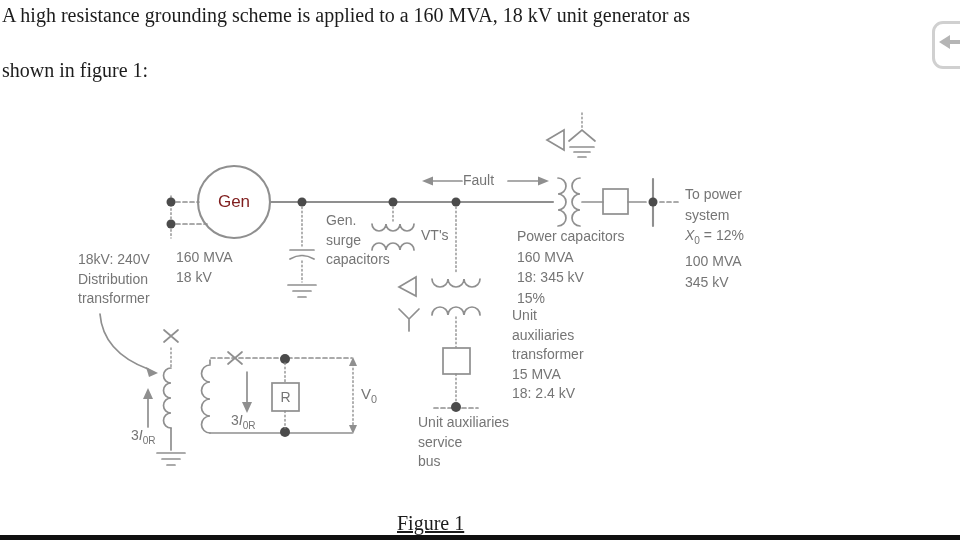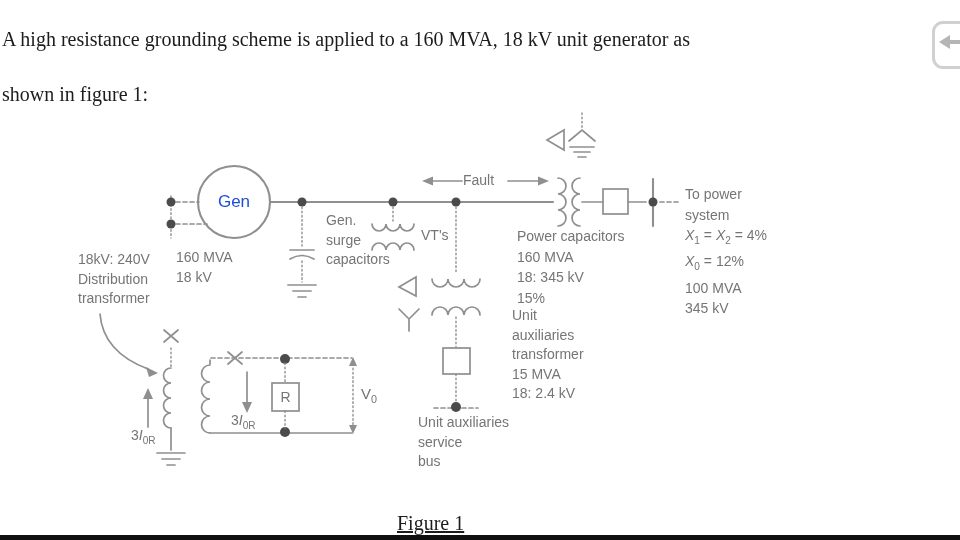--- a/index.html
+++ b/index.html
@@ -1,32 +1,32 @@
 <!DOCTYPE html>
 <html style="--line: #8f8f8f; --dot: #4b4b4b; --label: #757575; --ink: #1c1c1c; --icon-border: #d0d0d0; --icon-arrow: #b5b5b5; --bottom-bar: #101010;"><head>
 <meta charset="utf-8">
 <style>
   html,body{margin:0;padding:0;}
   body{width:960px;height:540px;overflow:hidden;background:#fff;position:relative;
        font-family:"Liberation Sans",sans-serif;}
-  .intro{position:absolute;font-family:"Liberation Serif",serif;font-size:20px;color:var(--ink);white-space:nowrap;margin-top:24px;}
+  .intro{position:absolute;font-family:"Liberation Serif",serif;font-size:20px;color:var(--ink);white-space:nowrap;}
   .caption{position:absolute;font-family:"Liberation Serif",serif;font-size:20px;color:var(--ink);text-decoration:underline;}
   .diagram{position:absolute;left:0;top:0;width:960px;height:540px;}
   svg.circuit{position:absolute;left:0;top:0;}
   .ln{stroke:var(--line);stroke-width:1.7;fill:none;stroke-linecap:round;}
   .w2{stroke-width:2.1;}
   .dsh{stroke-dasharray:4 3;}
   .dt{stroke-dasharray:1.6 2.6;stroke-width:1.4;}
   .dot{fill:var(--dot);stroke:none;}
   .ah{fill:var(--line);stroke:none;}
   .lbl{position:absolute;font-size:14px;line-height:19.5px;color:var(--label);white-space:nowrap;}
   .lh20{line-height:20.5px;}
   .it{font-style:italic;}
   sub{font-size:72%;}
-  .gen-lbl{font-size:17px;color:#1d4ed8;}
+  .gen-lbl{font-size:17px;color:#7f1d1d;}
   .back-btn{position:absolute;left:932px;top:21px;width:46px;height:42px;border:3px solid var(--icon-border);
             border-radius:11px;background:#fff;}
   .bottom-bar{position:absolute;left:0;top:535px;width:960px;height:5px;background:var(--bottom-bar);}
 </style>
 </head>
 <body>
 
 <div>
 
   <div class="intro" style="left:2px;top:4px">A high resistance grounding scheme is applied to a 160 MVA, 18 kV unit generator as</div>
@@ -210,21 +210,20 @@
 
     <div class="lbl" style="left:418px;top:413px">
       <div>Unit auxiliaries</div>
       <div>service</div>
       <div>bus</div>
     </div>
 
     <div class="lbl lh20" style="left:685px;top:184px">
       <div>To power</div>
       <div>system</div>
-      <div><span class="it">X</span><sub>1</sub><span> = </span><span class="it">X</span><sub>2</sub><span> = 4%</span></div>
       <div><span class="it">X</span><sub>0</sub><span> = 12%</span></div>
       <div>100 MVA</div>
       <div>345 kV</div>
     </div>
 
     <div class="lbl" style="left:272px;top:388px;width:27px;text-align:center">R</div>
 
     <div class="lbl" style="left:361px;top:384px;font-size:15px"><span>V</span><sub>0</sub></div>
 
     <div class="lbl" style="left:131px;top:426px"><span>3</span><span class="it">I</span><sub>0R</sub></div>

